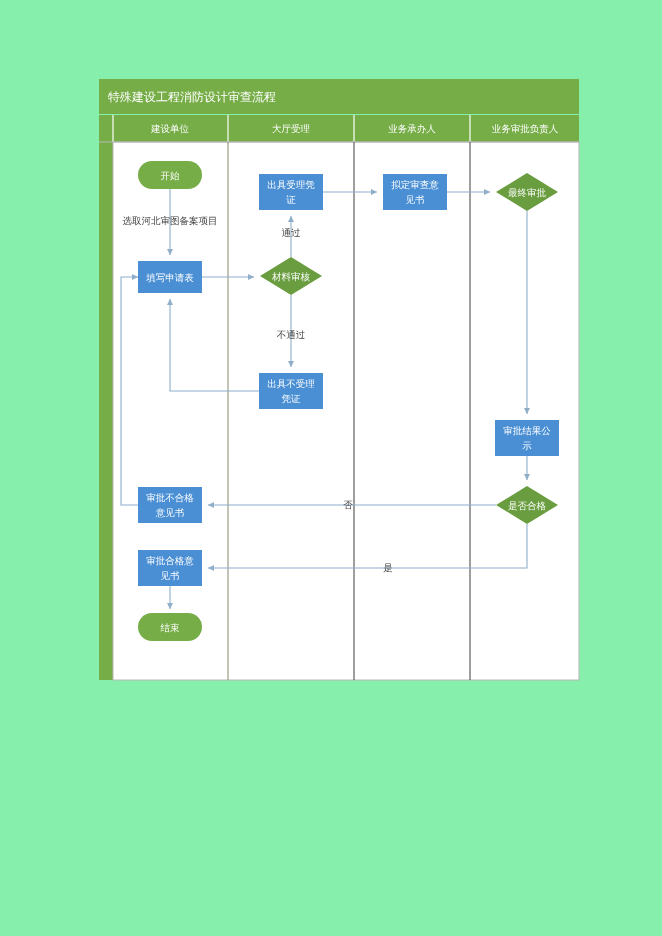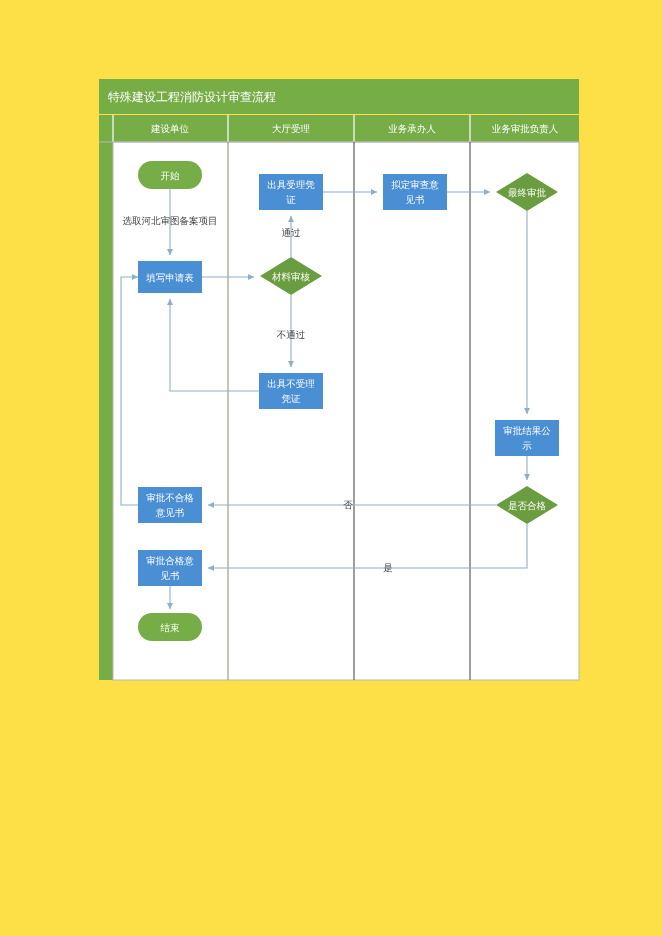--- a/index.html
+++ b/index.html
@@ -13,21 +13,21 @@
     height: 936px;
     position: relative;
     font-family: "DejaVu Sans", "Liberation Sans", sans-serif;
     overflow: hidden;
   }
   #page {
     position: absolute;
     left: 0; top: 0;
     width: 662px;
     height: 936px;
-    background: #fde047;
+    background: #86efac;
   }
   svg.diagram {
     position: absolute;
     left: 0; top: 0;
     width: 662px;
     height: 936px;
   }
   .node-label {
     font-family: "DejaVu Sans", "Liberation Sans", sans-serif;
     fill: #ffffff;

